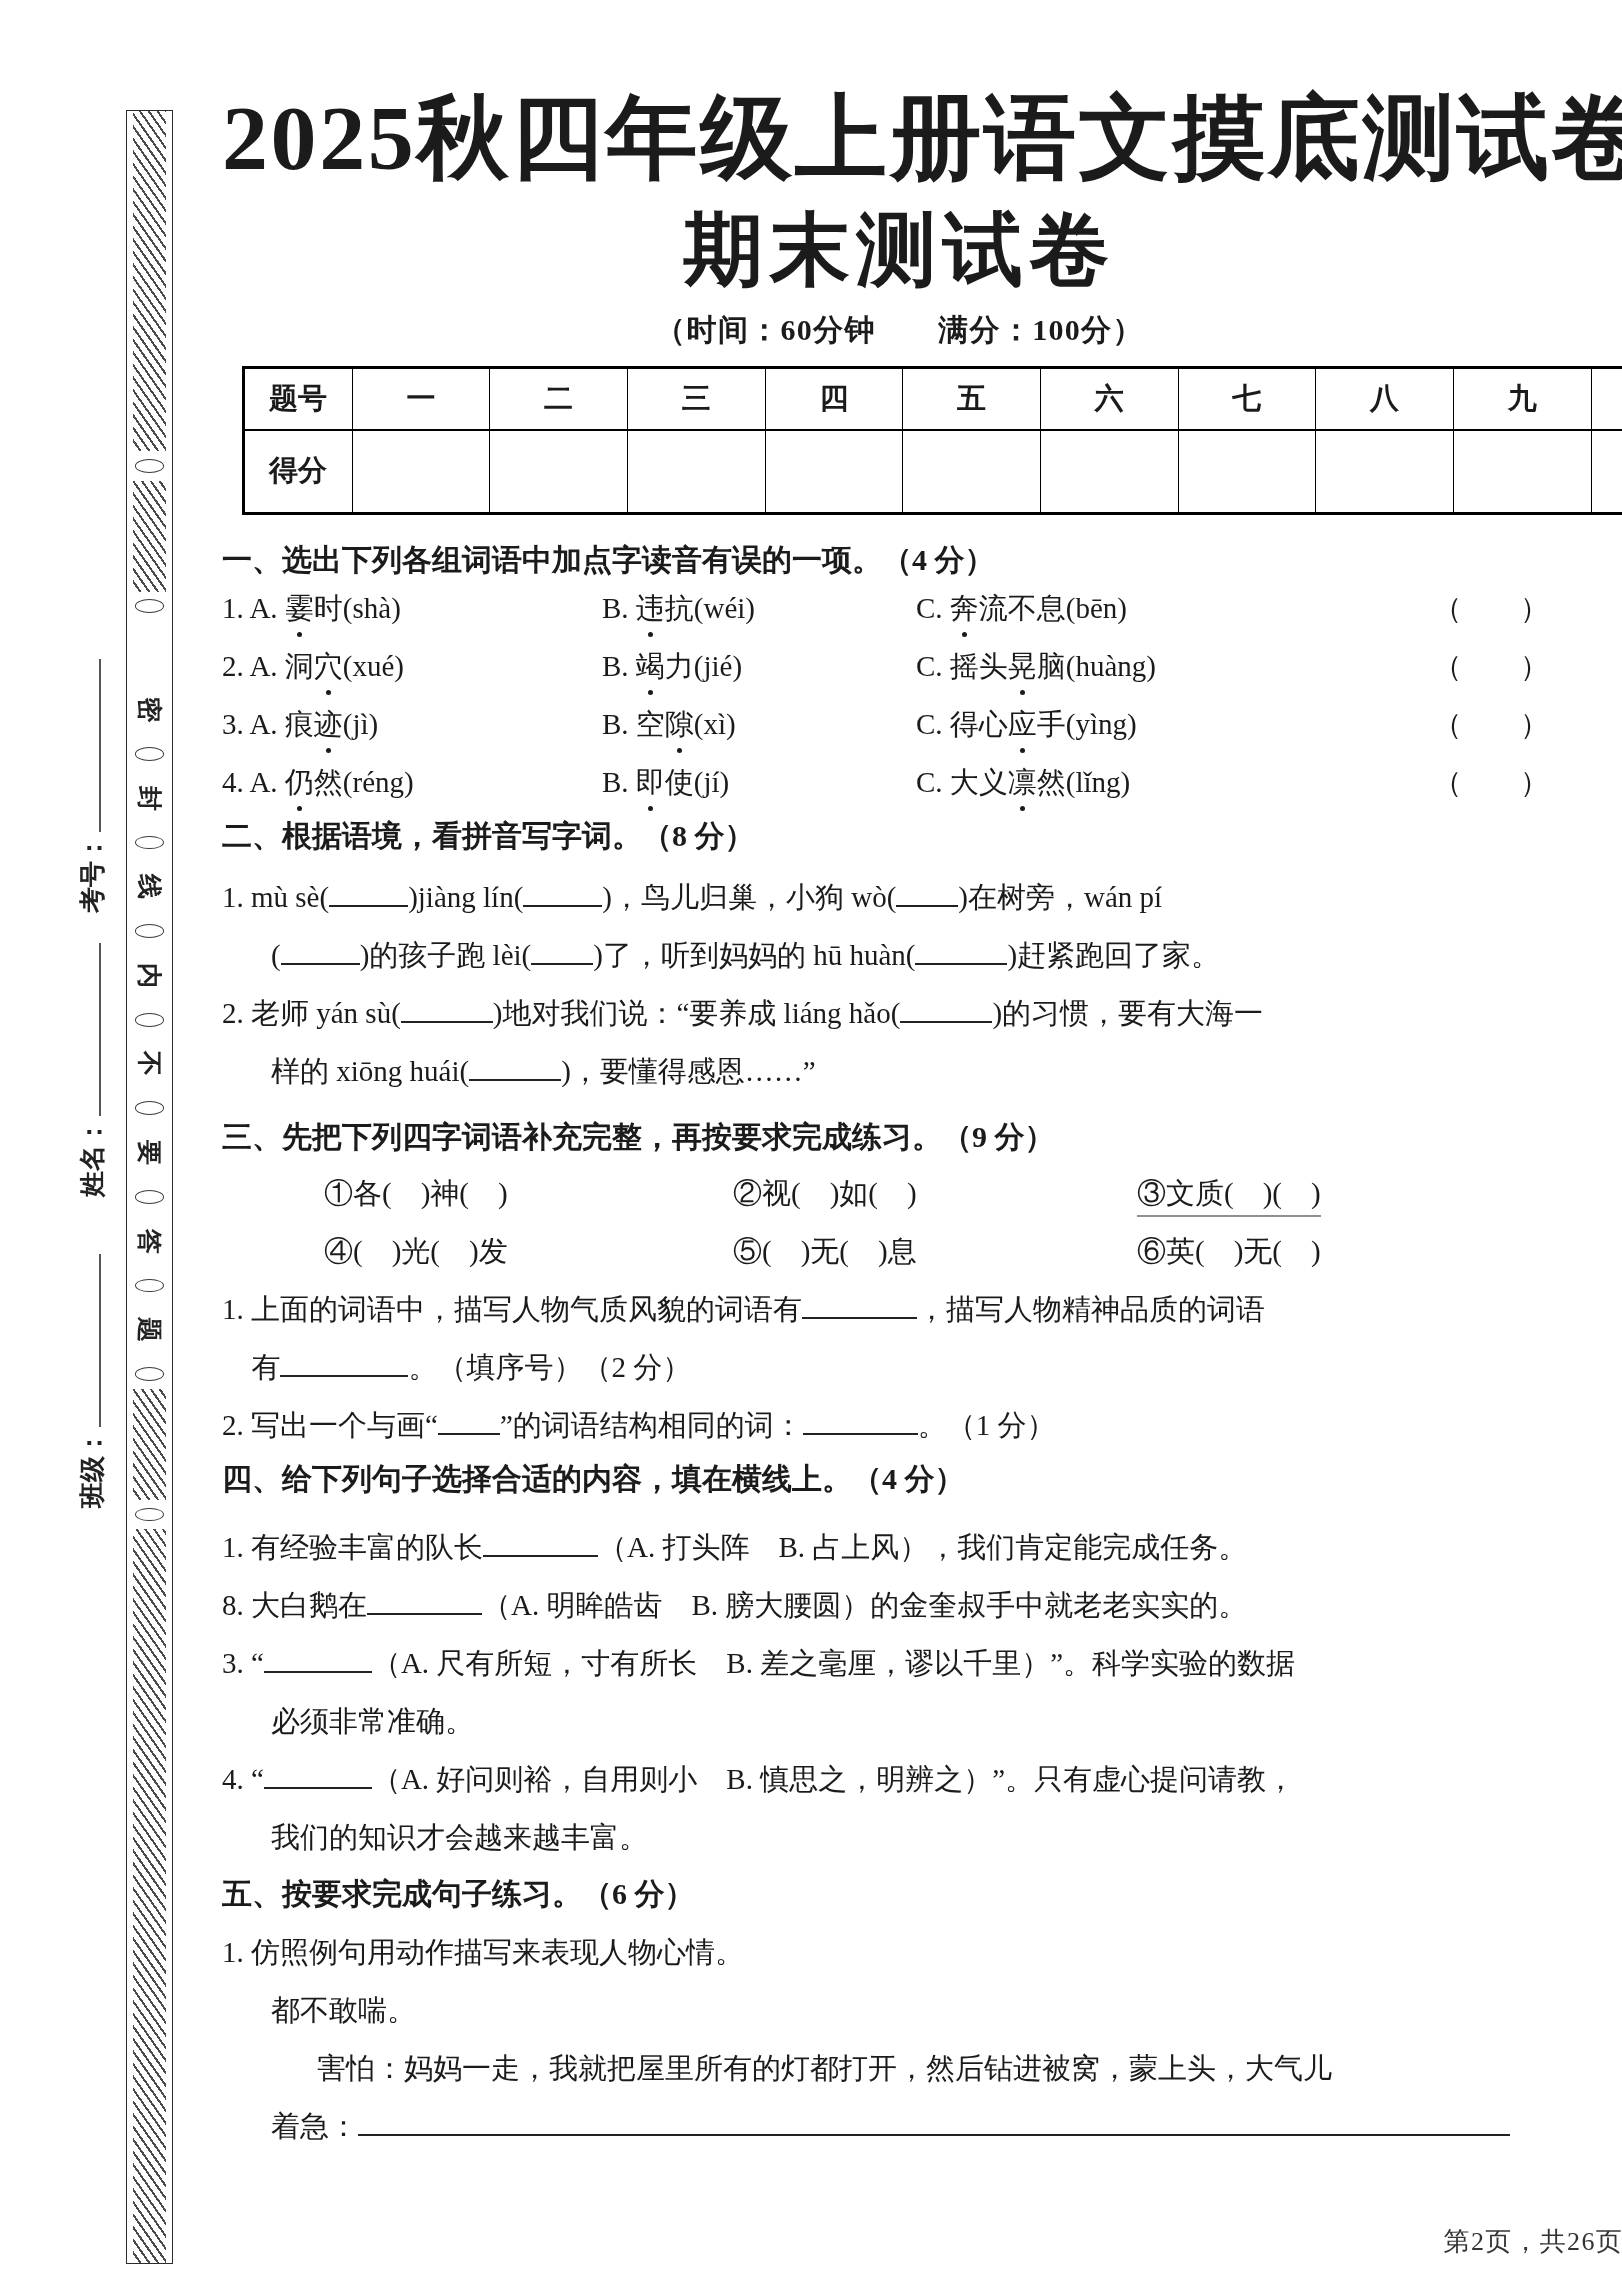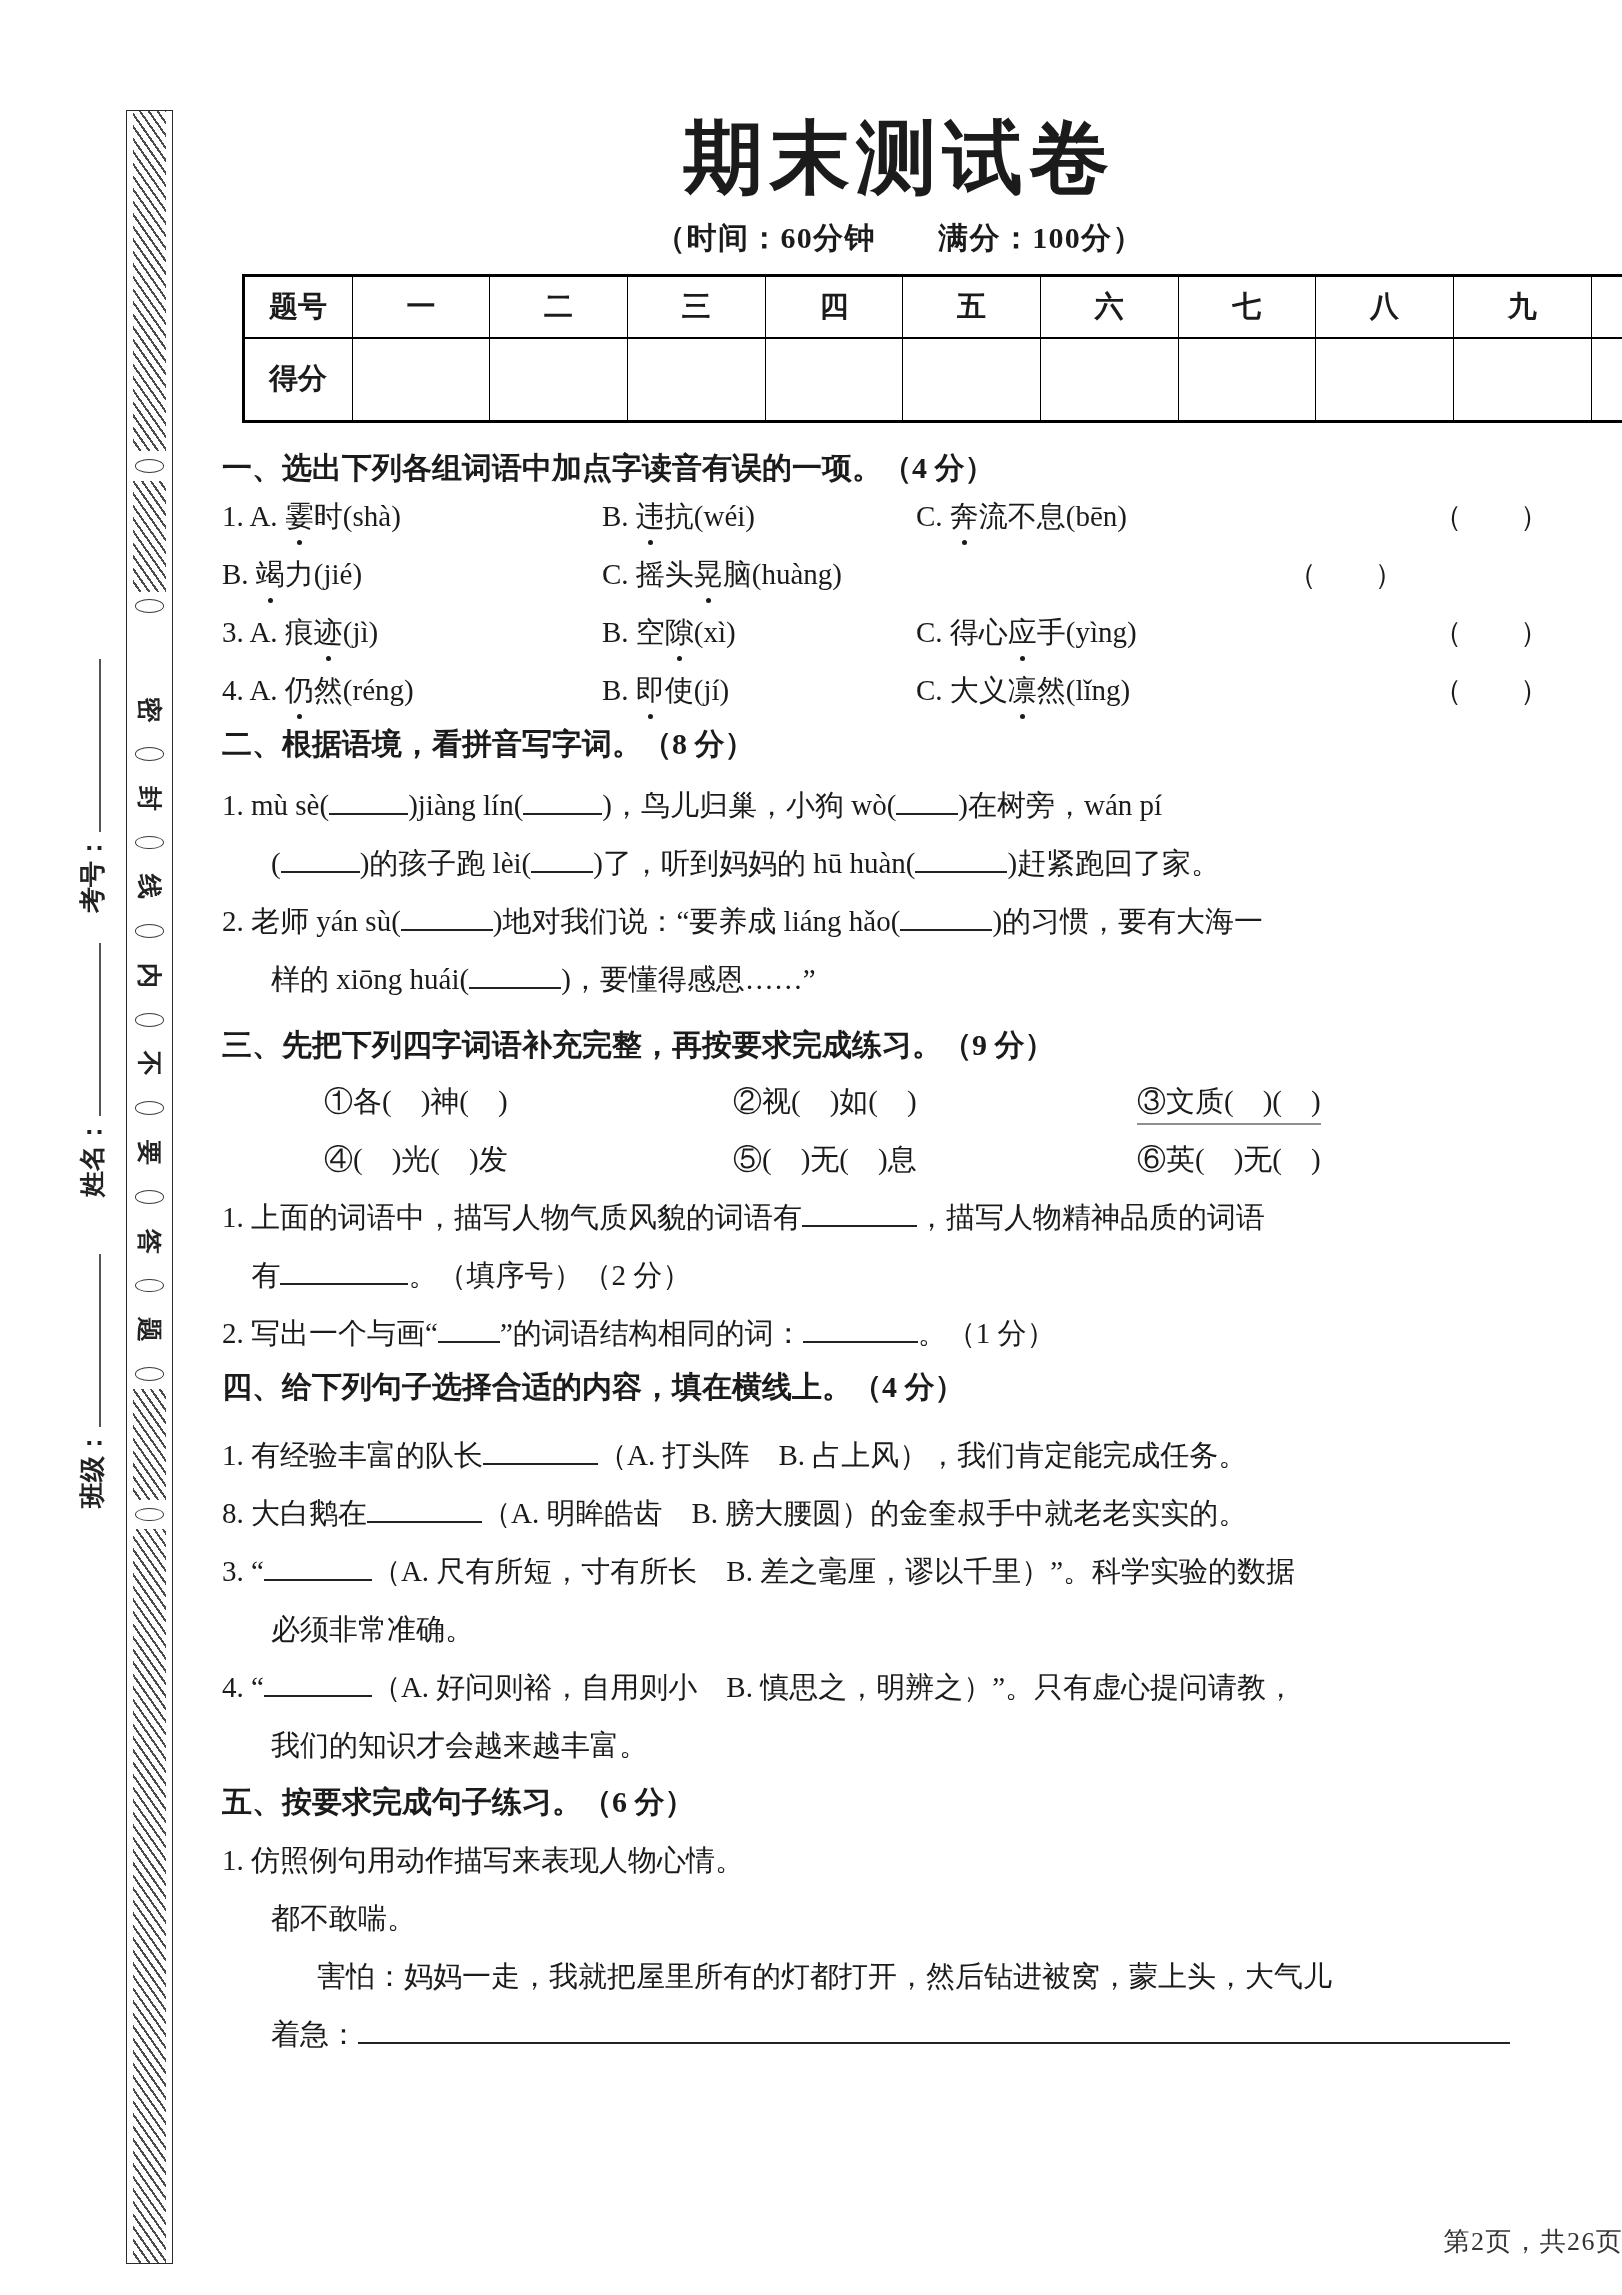--- a/index.html
+++ b/index.html
@@ -91,20 +91,21 @@
   <div class="mlabel ml1">
     <span>姓名：</span>
       <span class="mlabel-line"></span>
   </div>
   <div class="mlabel ml2">
     <span>班级：</span>
       <span class="mlabel-line"></span>
   </div>
 
   <main class="content">
+    <h1 class="t1">2025秋四年级上册语文摸底测试卷</h1>
     <h2 class="t2">期末测试卷</h2>
     <div class="meta">（时间：60分钟　　满分：100分）</div>
 
     <table class="score">
       <tbody>
         <tr id="st-head">
             <td class="sth" style="width: 107px;">题号</td>
             <td class="sth">一</td>
             <td class="sth">二</td>
             <td class="sth">三</td>
@@ -134,20 +135,21 @@
 
     <div class="h mt38">一、选出下列各组词语中加点字读音有误的一项。（4 分）</div>
     <div id="s1rows">
         <div class="optrow ln">
           <div class="cell"><span class="tr">1. A. </span><span class="em">霎</span><span class="tr">时(shà)</span></div>
           <div class="cell"><span class="tr">B. </span><span class="em">违</span><span class="tr">抗(wéi)</span></div>
           <div class="cell"><span class="tr">C. </span><span class="em">奔</span><span class="tr">流不息(bēn)</span></div>
           <div class="cell ansp"><span class="tr">（　　）</span></div>
         </div>
         <div class="optrow ln">
+          <div class="cell"><span class="tr">2. A. 洞</span><span class="em">穴</span><span class="tr">(xué)</span></div>
           <div class="cell"><span class="tr">B. </span><span class="em">竭</span><span class="tr">力(jié)</span></div>
           <div class="cell"><span class="tr">C. 摇头</span><span class="em">晃</span><span class="tr">脑(huàng)</span></div>
           <div class="cell ansp"><span class="tr">（　　）</span></div>
         </div>
         <div class="optrow ln">
           <div class="cell"><span class="tr">3. A. 痕</span><span class="em">迹</span><span class="tr">(jì)</span></div>
           <div class="cell"><span class="tr">B. 空</span><span class="em">隙</span><span class="tr">(xì)</span></div>
           <div class="cell"><span class="tr">C. 得心</span><span class="em">应</span><span class="tr">手(yìng)</span></div>
           <div class="cell ansp"><span class="tr">（　　）</span></div>
         </div>

